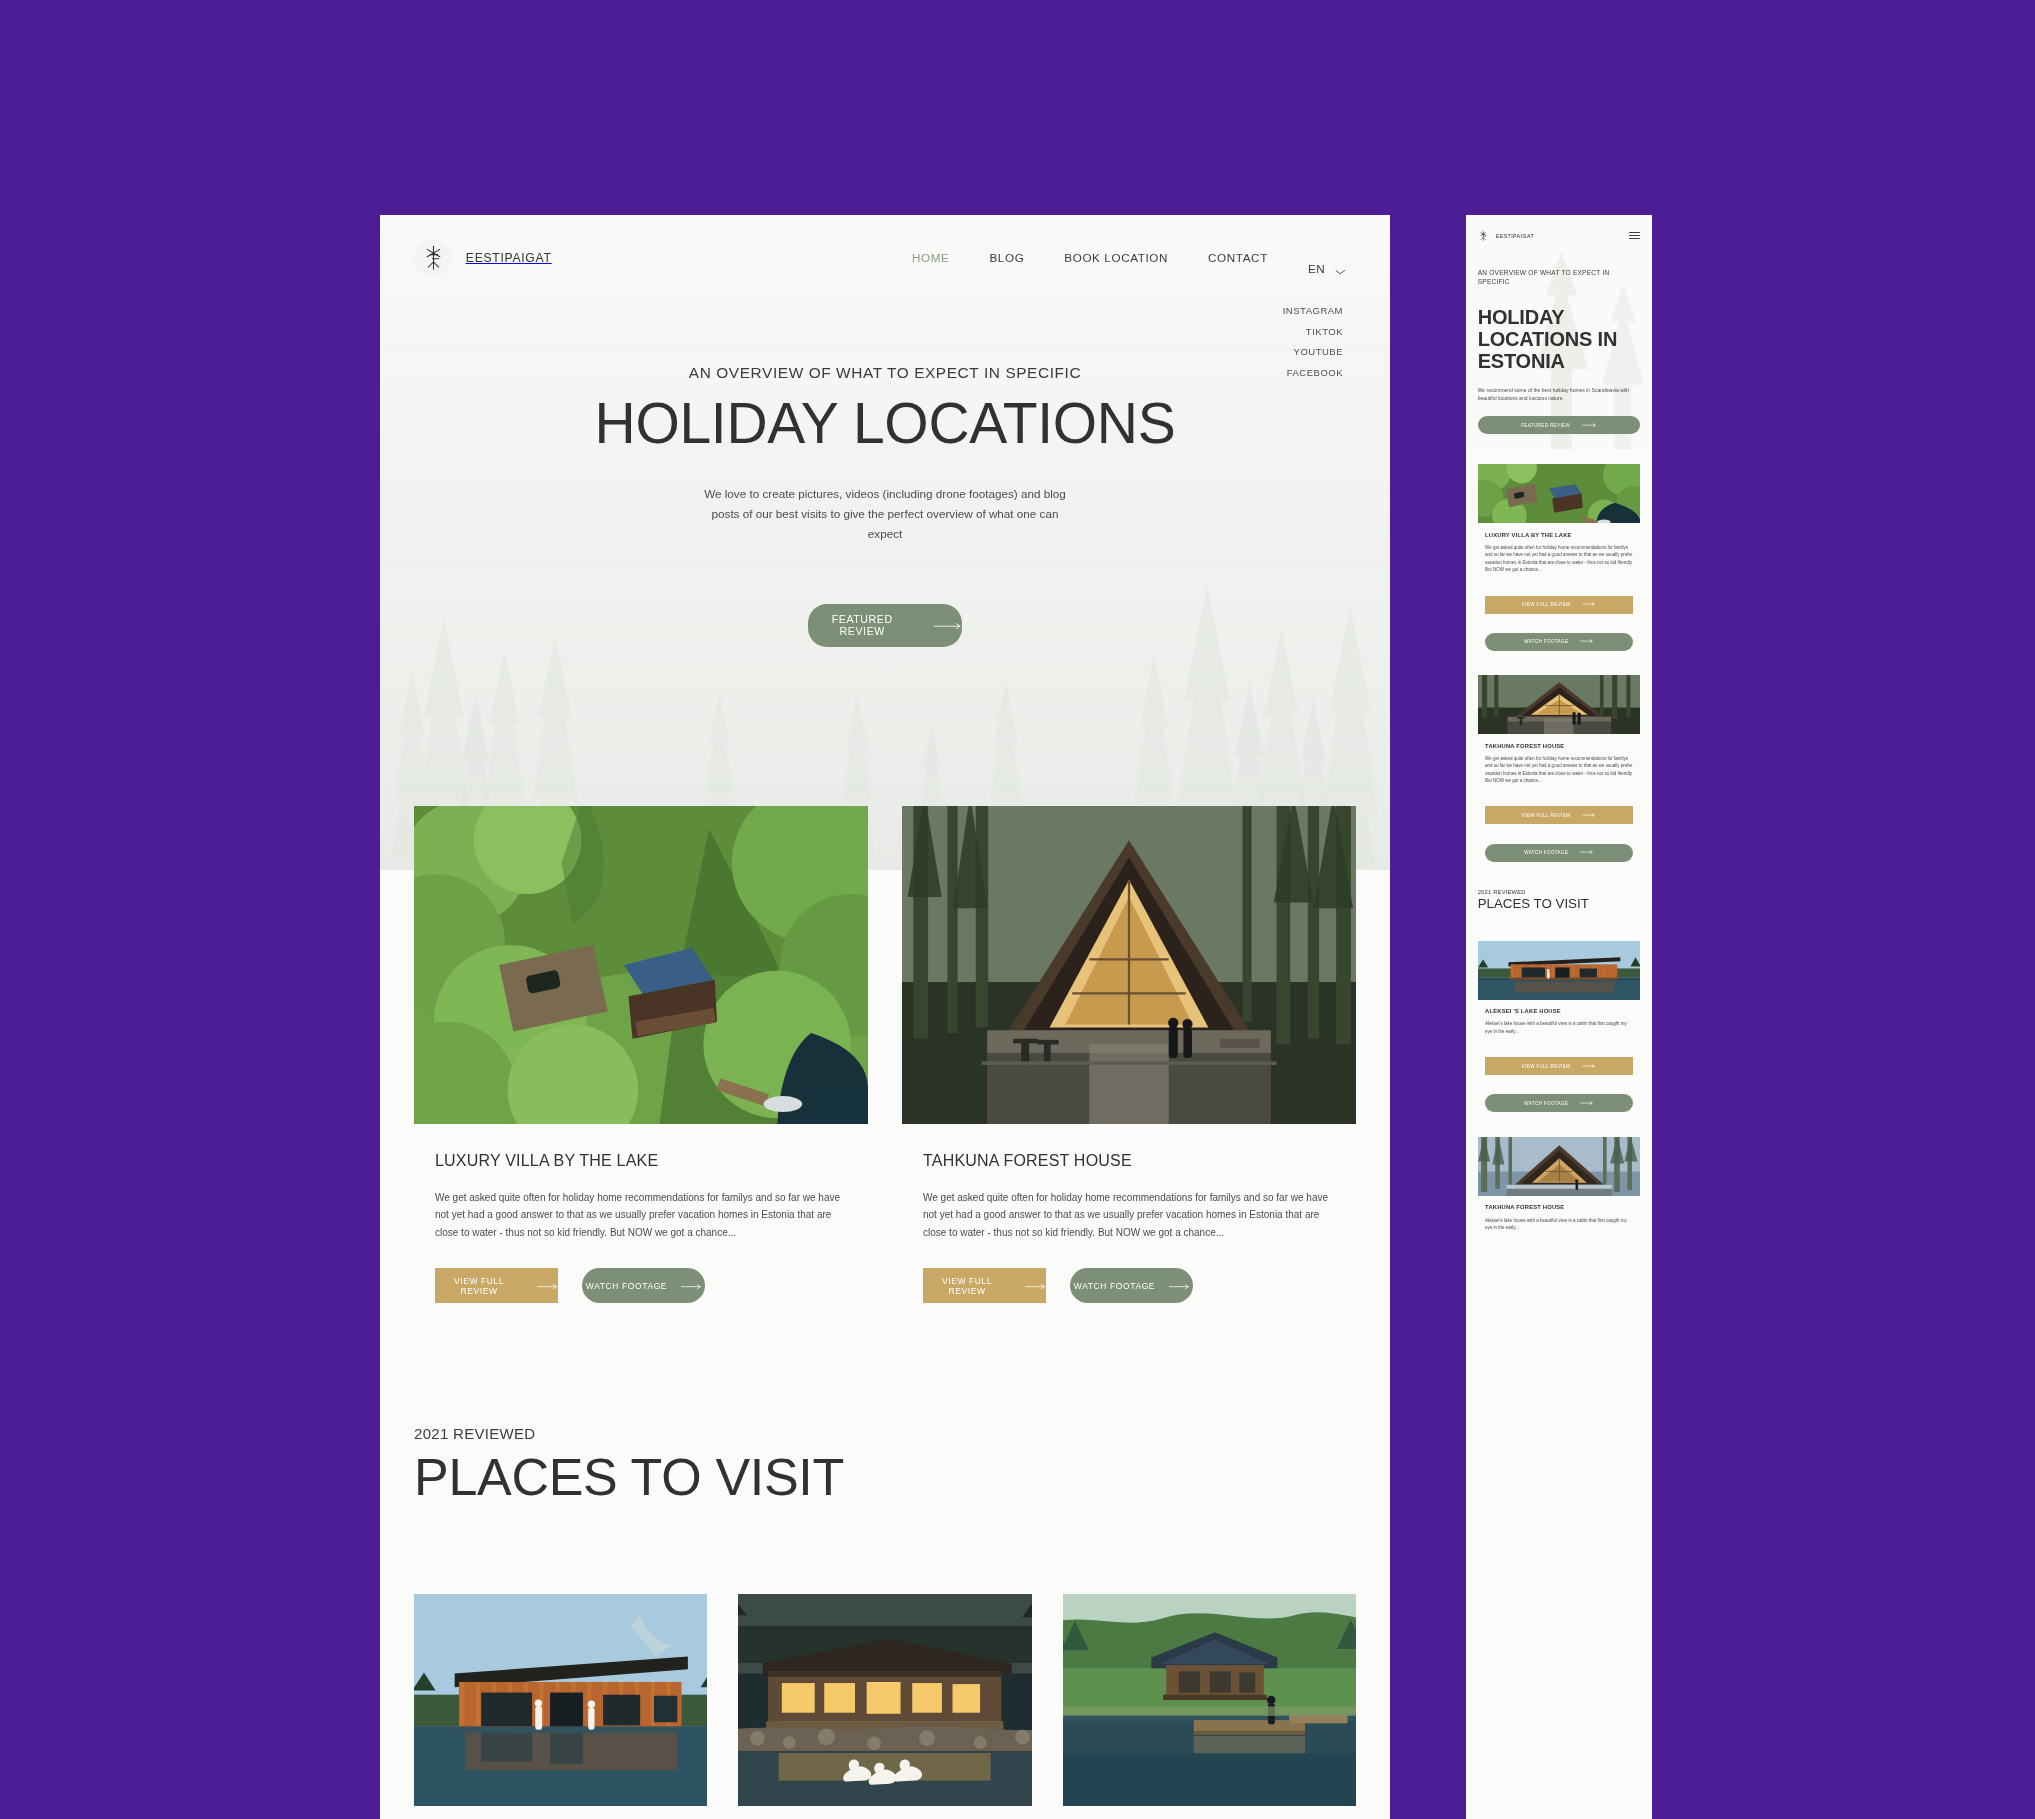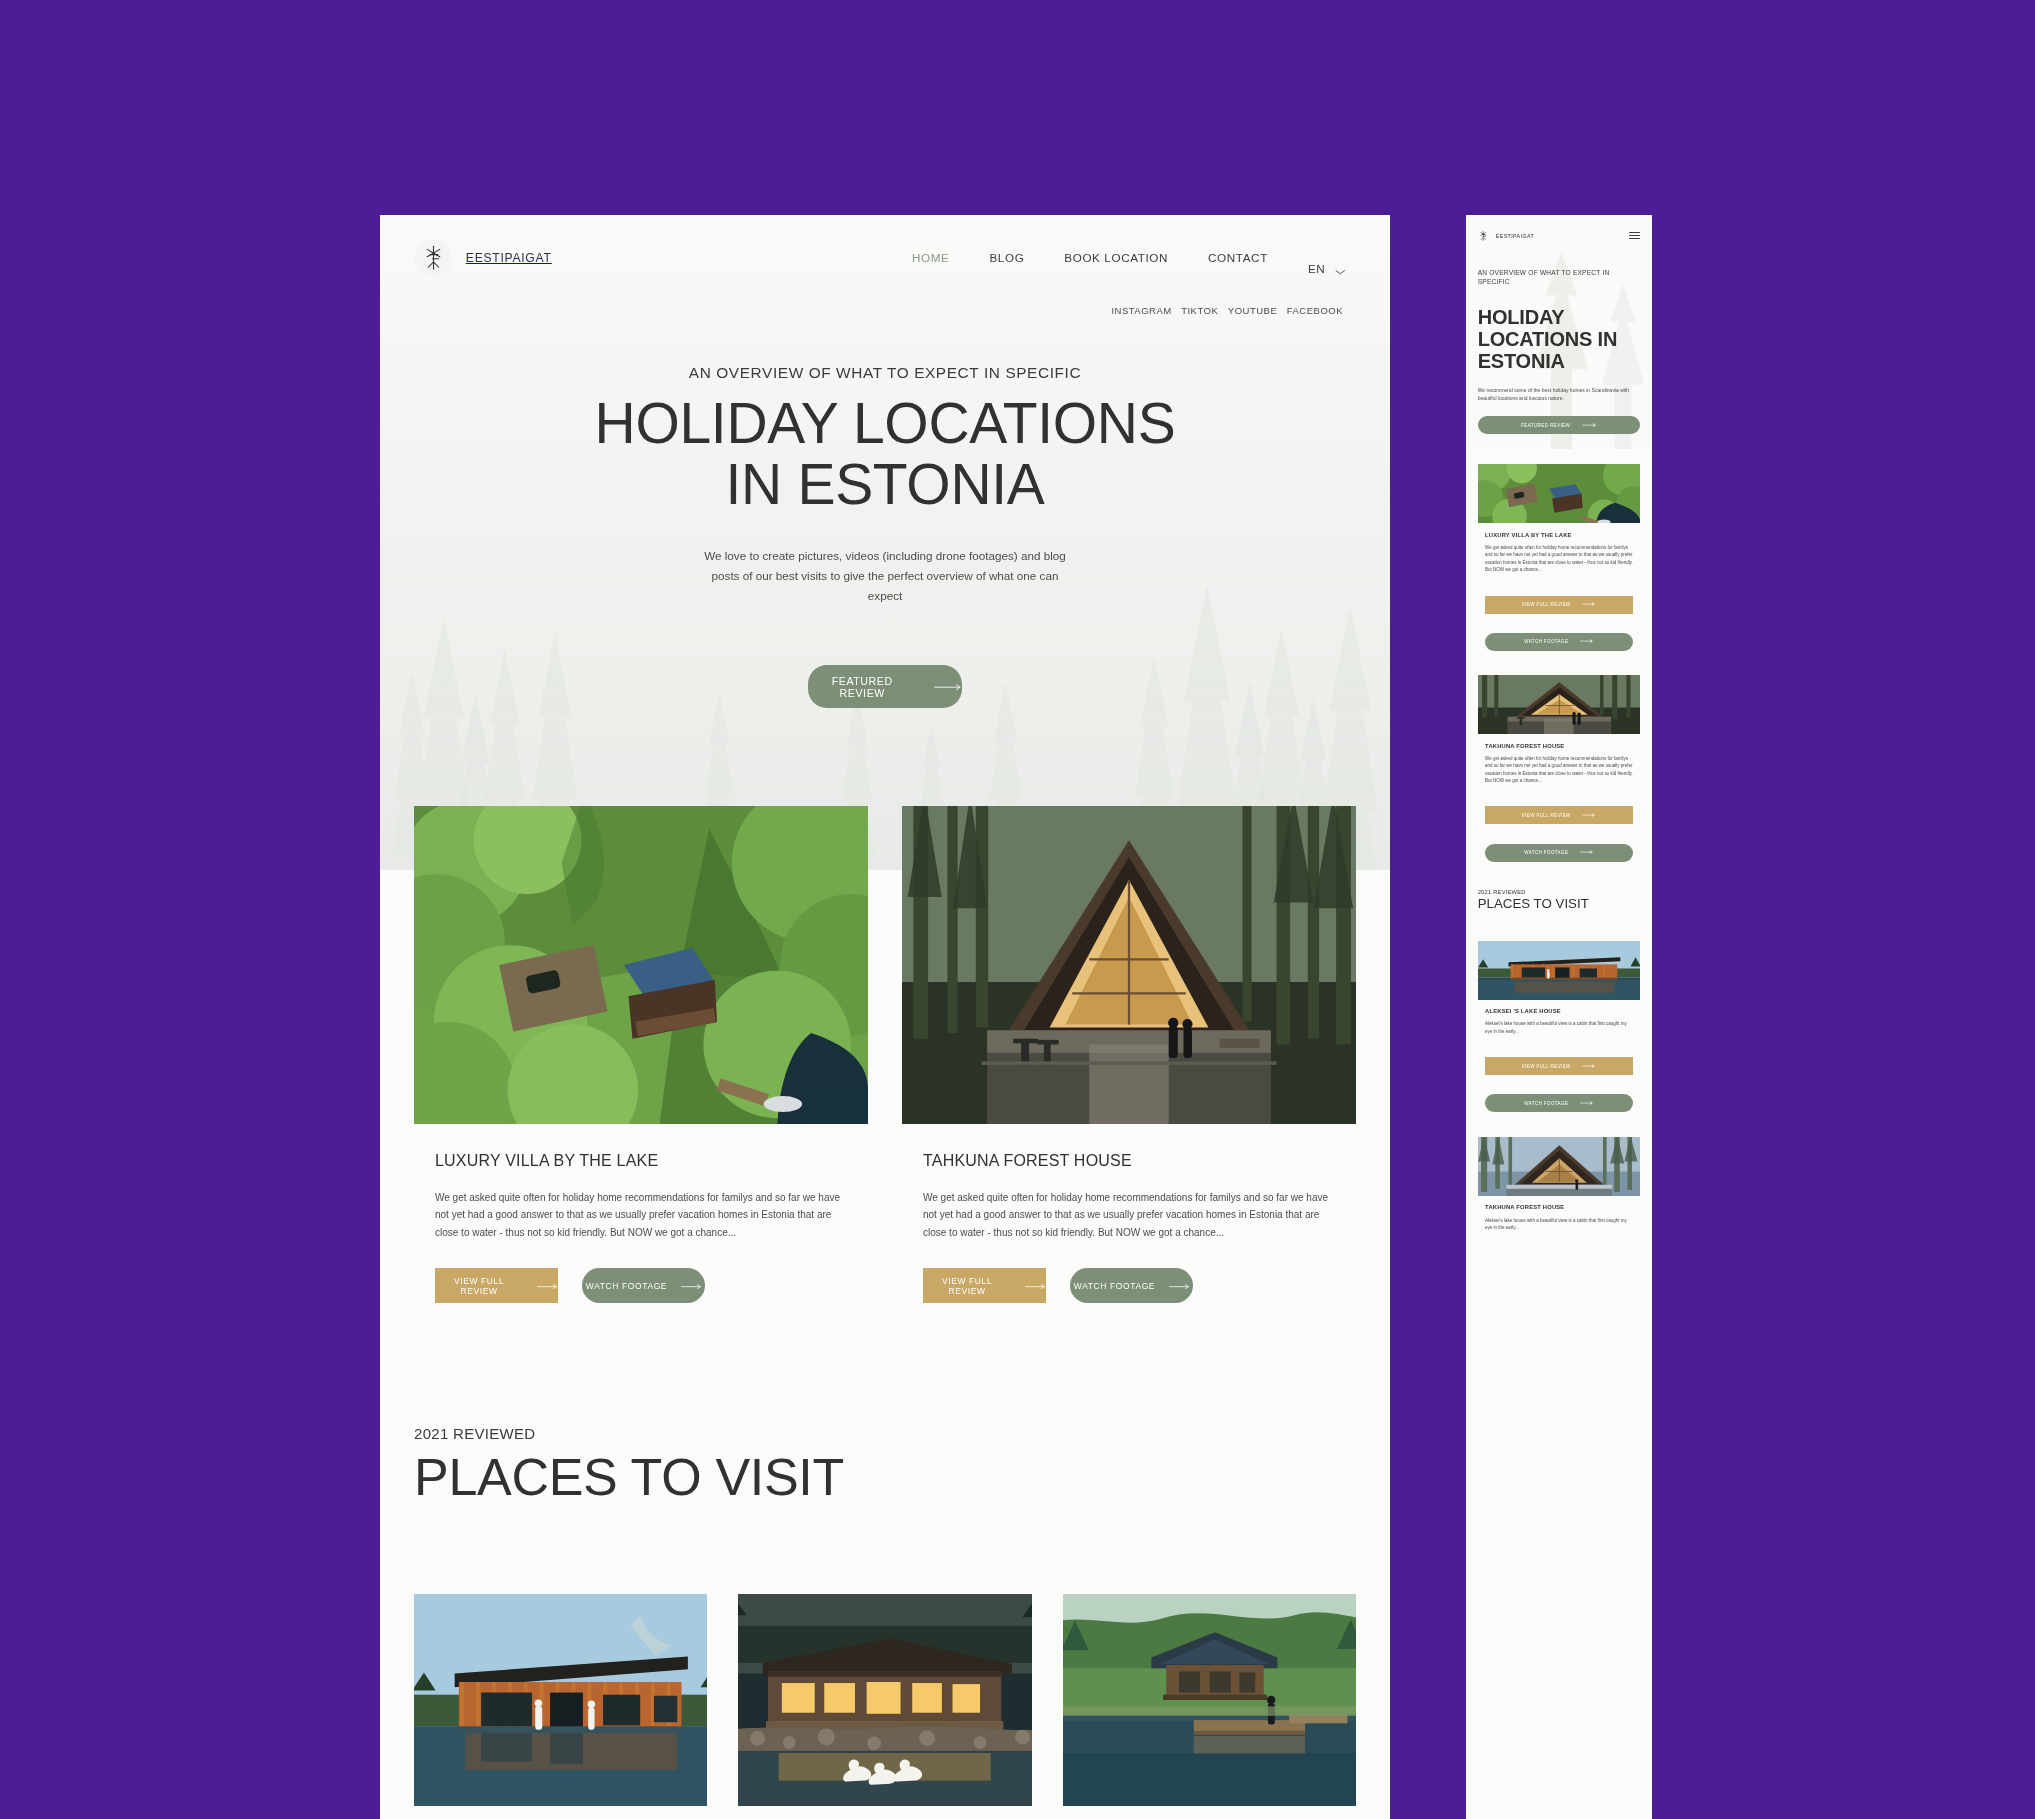--- a/index.html
+++ b/index.html
@@ -57,21 +57,21 @@
   .nav a.active { color: #8d9a87; }
   .lang {
     display: flex; align-items: center; gap: 9.5px;
     padding: 0 10.6px 0 20px;
     font-size: 11.7px; letter-spacing: 0.6px; color: #3a3d39; cursor: pointer; margin-top: 21px;
   }
   .chev { width: 10.6px; height: 6.4px; }
 
   .socials {
     position: absolute; right: 47px; top: 90px; z-index: 5;
-    display: flex; flex-direction: row; align-items: flex-end; gap: 9.5px;
+    display: flex; flex-direction: column; align-items: flex-end; gap: 9.5px;
   }
   .socials a {
     font-size: 9.5px; letter-spacing: 0.5px; color: #4a4d49;
     text-decoration: none;
   }
 
   .hero-body {
     position: relative; z-index: 4;
     text-align: center;
     padding-top: 85px;
@@ -264,21 +264,20 @@
         <a href="#">INSTAGRAM</a>
         <a href="#">TIKTOK</a>
         <a href="#">YOUTUBE</a>
         <a href="#">FACEBOOK</a>
       </div>
 
       <div class="hero-body">
         <div class="eyebrow">AN OVERVIEW OF WHAT TO EXPECT IN SPECIFIC</div>
         <h1 class="hero-title">
           <span>HOLIDAY LOCATIONS</span><br>
-          <span>IN ESTONIA</span>
         </h1>
         <p class="hero-sub">We love to create pictures, videos (including drone footages) and blog posts of our best visits to give the perfect overview of what one can expect</p>
         <button class="btn btn-green btn-hero">
           <span>FEATURED REVIEW</span>
           <span class="arrow">
             <svg width="27.6" height="6.4" viewBox="0 0 52 12" fill="none" stroke="#fff" stroke-width="1.6" stroke-linecap="round">
               <path d="M1 6 H49"></path>
                 <path d="M42 1 L49 6 L42 11"></path>
             </svg>
           </span>

